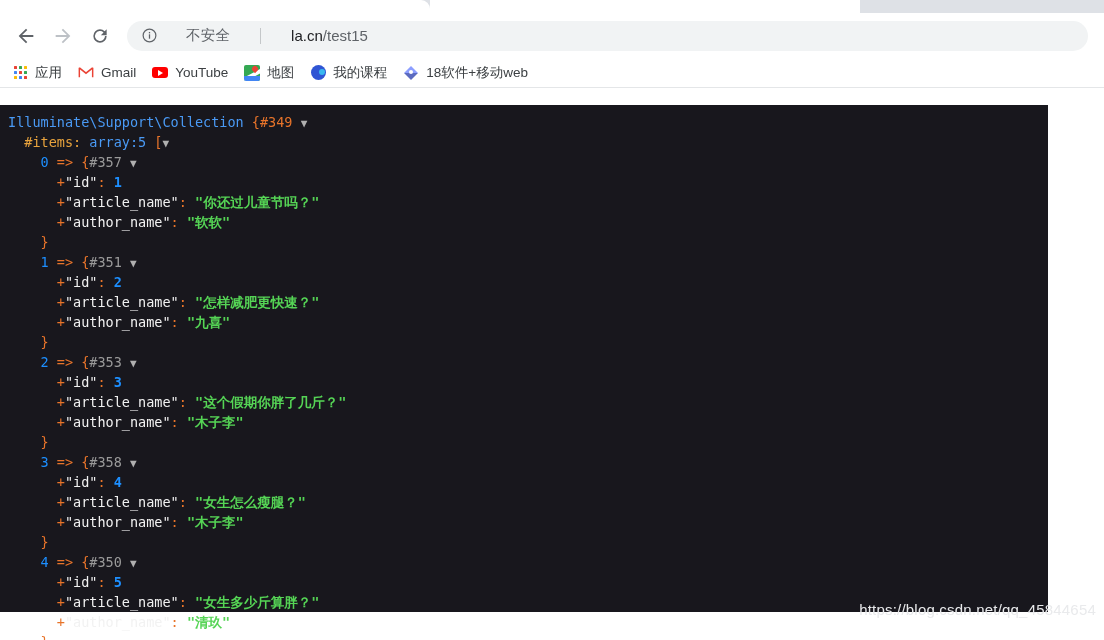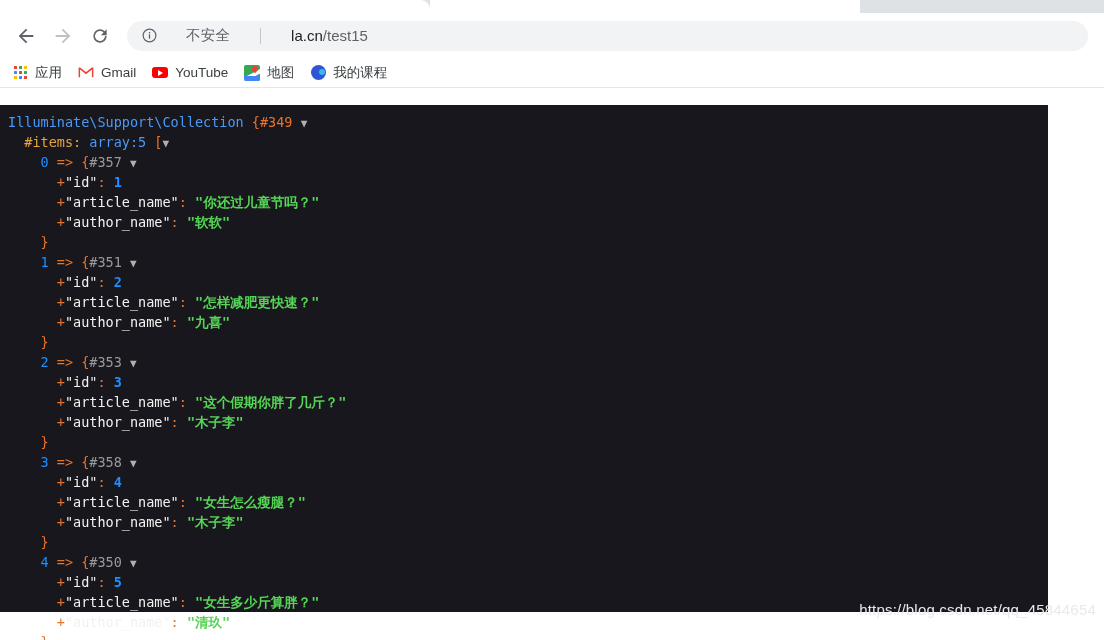--- a/index.html
+++ b/index.html
@@ -323,19 +323,29 @@
     <span class="bm-label">地图</span>
   </div>
 
   <div class="bm">
     <span class="bm-ico">
         <span class="circ"></span>
       </span>
     <span class="bm-label">我的课程</span>
   </div>
 
+  <div class="bm">
+    <span class="bm-ico">
+      <span class="diam">
+          <span class="top"></span>
+          <span class="bot"></span>
+          <span class="dot"></span>
+        </span>
+    </span>
+    <span class="bm-label">18软件+移动web</span>
+  </div>
 
 </div>
 
 <div class="page">
   <div class="dump" id="dump-root"><div class="ln"><span class="c-class">Illuminate\Support\Collection</span> <span class="c-punct">{#349</span> <span class="tri">▼</span></div><div class="ln">  <span class="c-prop">#items:</span> <span class="c-type">array:5</span> <span class="c-punct">[</span><span class="tri">▼</span></div><div class="ln">    <span class="c-idx">0</span> <span class="c-arrow">=&gt;</span> <span class="c-punct">{</span><span class="c-ref">#357</span> <span class="tri">▼</span></div><div class="ln">      <span class="c-punct">+</span><span class="c-key">"id"</span><span class="c-punct">:</span> <span class="c-num">1</span></div><div class="ln">      <span class="c-punct">+</span><span class="c-key">"article_name"</span><span class="c-punct">:</span> <span class="c-str">"你还过儿童节吗？"</span></div><div class="ln">      <span class="c-punct">+</span><span class="c-key">"author_name"</span><span class="c-punct">:</span> <span class="c-str">"软软"</span></div><div class="ln">    <span class="c-punct">}</span></div><div class="ln">    <span class="c-idx">1</span> <span class="c-arrow">=&gt;</span> <span class="c-punct">{</span><span class="c-ref">#351</span> <span class="tri">▼</span></div><div class="ln">      <span class="c-punct">+</span><span class="c-key">"id"</span><span class="c-punct">:</span> <span class="c-num">2</span></div><div class="ln">      <span class="c-punct">+</span><span class="c-key">"article_name"</span><span class="c-punct">:</span> <span class="c-str">"怎样减肥更快速？"</span></div><div class="ln">      <span class="c-punct">+</span><span class="c-key">"author_name"</span><span class="c-punct">:</span> <span class="c-str">"九喜"</span></div><div class="ln">    <span class="c-punct">}</span></div><div class="ln">    <span class="c-idx">2</span> <span class="c-arrow">=&gt;</span> <span class="c-punct">{</span><span class="c-ref">#353</span> <span class="tri">▼</span></div><div class="ln">      <span class="c-punct">+</span><span class="c-key">"id"</span><span class="c-punct">:</span> <span class="c-num">3</span></div><div class="ln">      <span class="c-punct">+</span><span class="c-key">"article_name"</span><span class="c-punct">:</span> <span class="c-str">"这个假期你胖了几斤？"</span></div><div class="ln">      <span class="c-punct">+</span><span class="c-key">"author_name"</span><span class="c-punct">:</span> <span class="c-str">"木子李"</span></div><div class="ln">    <span class="c-punct">}</span></div><div class="ln">    <span class="c-idx">3</span> <span class="c-arrow">=&gt;</span> <span class="c-punct">{</span><span class="c-ref">#358</span> <span class="tri">▼</span></div><div class="ln">      <span class="c-punct">+</span><span class="c-key">"id"</span><span class="c-punct">:</span> <span class="c-num">4</span></div><div class="ln">      <span class="c-punct">+</span><span class="c-key">"article_name"</span><span class="c-punct">:</span> <span class="c-str">"女生怎么瘦腿？"</span></div><div class="ln">      <span class="c-punct">+</span><span class="c-key">"author_name"</span><span class="c-punct">:</span> <span class="c-str">"木子李"</span></div><div class="ln">    <span class="c-punct">}</span></div><div class="ln">    <span class="c-idx">4</span> <span class="c-arrow">=&gt;</span> <span class="c-punct">{</span><span class="c-ref">#350</span> <span class="tri">▼</span></div><div class="ln">      <span class="c-punct">+</span><span class="c-key">"id"</span><span class="c-punct">:</span> <span class="c-num">5</span></div><div class="ln">      <span class="c-punct">+</span><span class="c-key">"article_name"</span><span class="c-punct">:</span> <span class="c-str">"女生多少斤算胖？"</span></div><div class="ln">      <span class="c-punct">+</span><span class="c-key">"author_name"</span><span class="c-punct">:</span> <span class="c-str">"清玖"</span></div><div class="ln">    <span class="c-punct">}</span></div></div>
   <div class="watermark">https://blog.csdn.net/qq_45844654</div>
 </div>
 
 </body></html>

